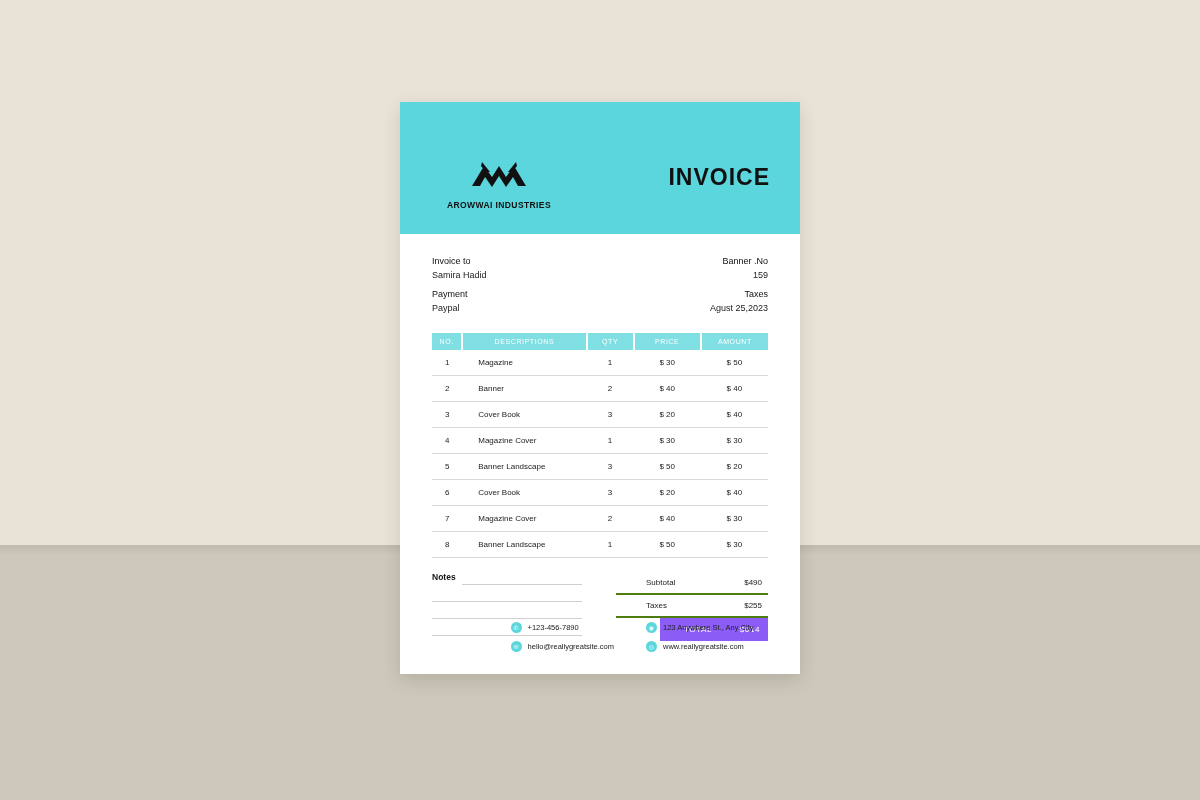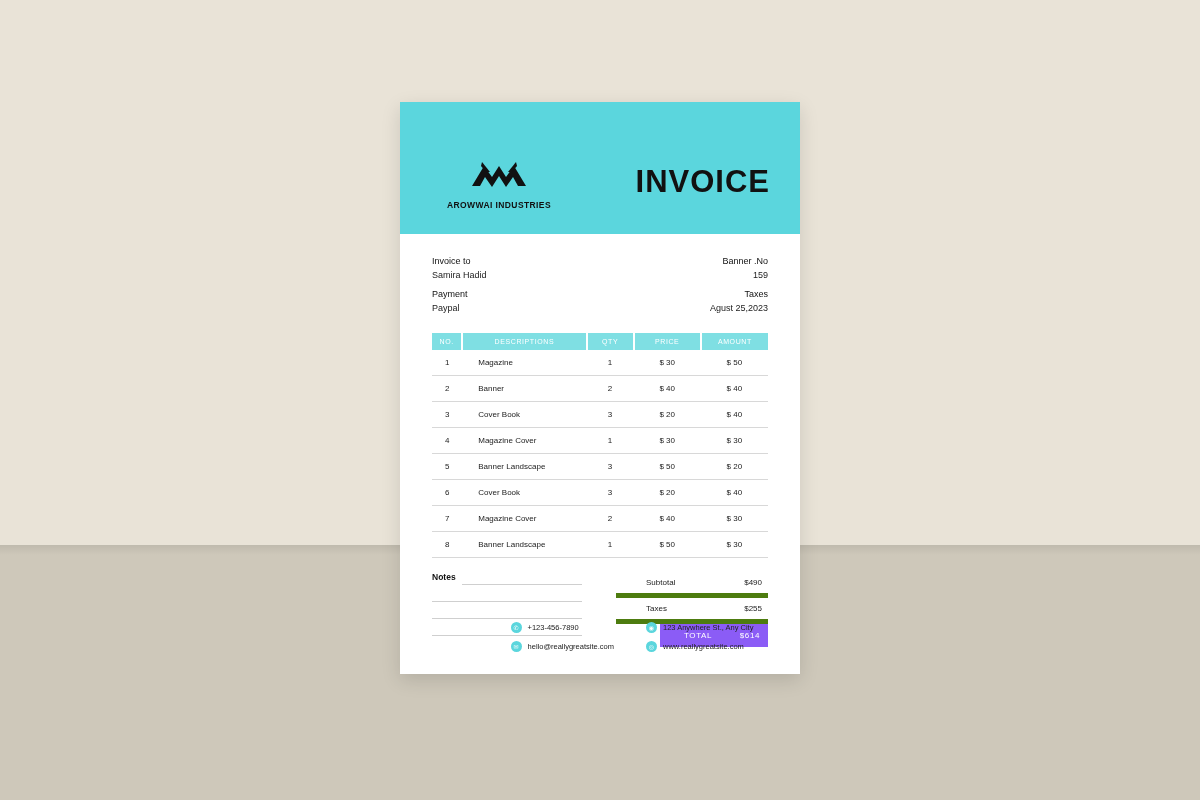--- a/index.html
+++ b/index.html
@@ -76,21 +76,21 @@
   .brand-name {
     font-size: 8.5px;
     font-weight: bold;
     letter-spacing: 0.4px;
     color: #111;
   }
   .invoice-word {
     position: absolute;
     right: 30px;
     top: 62px;
-    font-size: 31px;
+    font-size: 23px;
     font-weight: bold;
     letter-spacing: 1px;
     color: #111;
   }
 
   
   .meta {
     padding: 20px 32px 0 32px;
     display: flex;
     justify-content: space-between;
@@ -177,21 +177,21 @@
   }
 
   .totals {
     width: 152px;
   }
   .total-line {
     display: flex;
     justify-content: space-between;
     font-size: 8px;
     padding: 6px 6px;
-    border-bottom: 5px solid #4d7c0f;
+    border-bottom: 2px solid #4d7c0f;
     color: #222;
   }
   .total-line .lbl { padding-left: 24px; }
   .total-line.grand {
     background: #8b5cf6;
     color: #ffffff;
     border-bottom: none;
     padding: 7px 8px;
     letter-spacing: 0.6px;
     margin-left: 44px;

